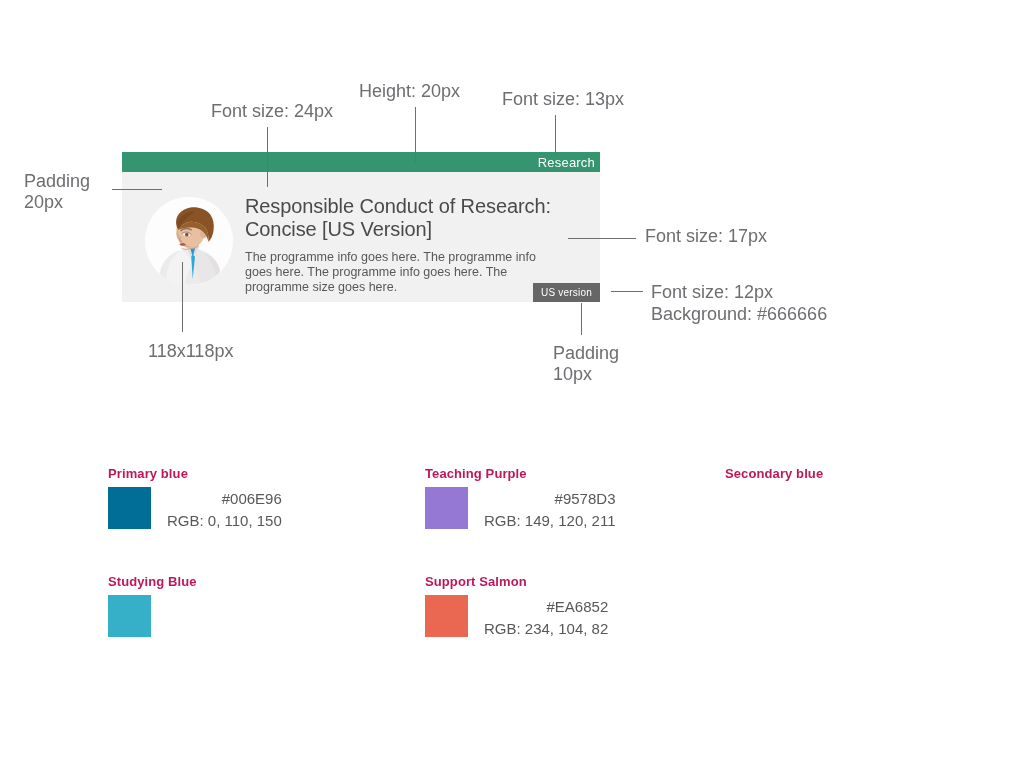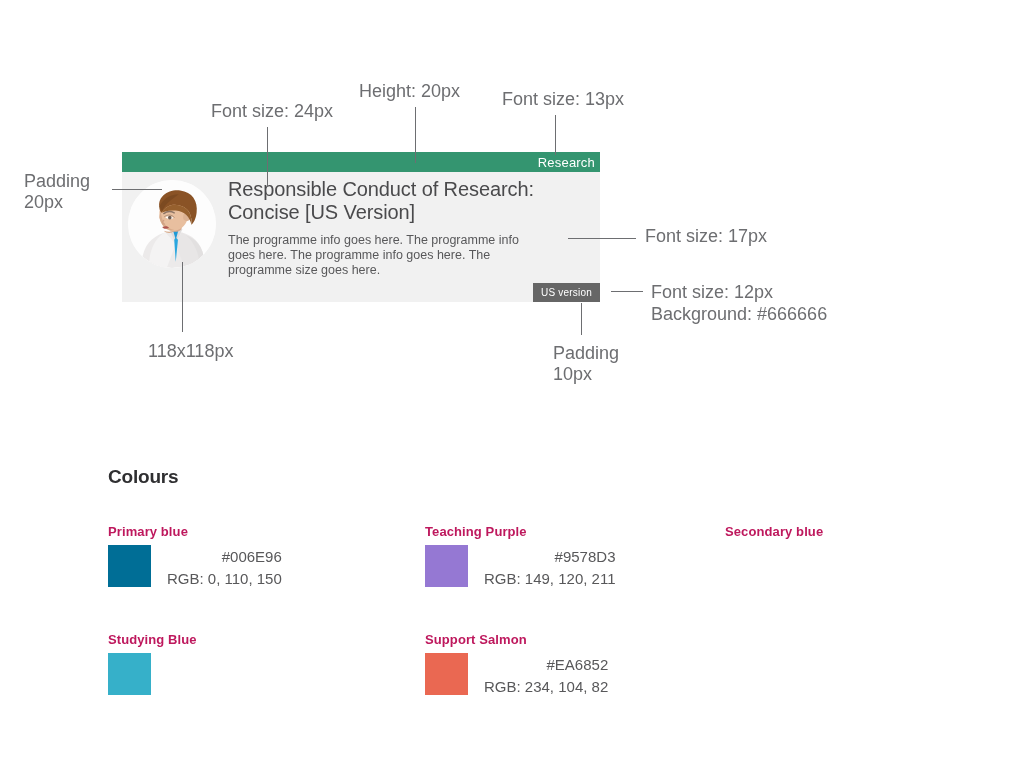--- a/index.html
+++ b/index.html
@@ -59,21 +59,21 @@
     letter-spacing: 0.2px;
   }
   #card-body {
     position: absolute;
     left: 0;
     top: 20px;
     width: 100%;
     height: 130px;
     background: #f1f1f1;
     box-sizing: border-box;
-    padding: 6px;
+    padding: 23px;
     display: flex;
     align-items: flex-start;
   }
   #card-avatar {
     width: 88px;
     height: 88px;
     flex: 0 0 88px;
     border-radius: 50%;
     overflow: hidden;
     background: #fdfdfd;
@@ -254,21 +254,20 @@
 <div class="leader h" style="left:611px; top:291px; width:32px;"></div>
 
 <div class="anno" style="left:148px; top:341px;">118x118px</div>
 <div class="leader v" style="left:182px; top:262px; height:70px;"></div>
 
 <div class="anno" style="left:553px; top:343px;">Padding
 10px</div>
 <div class="leader v" style="left:581px; top:303px; height:32px;"></div>
 
 <div id="colours-section">
-  <h1 id="colours-heading">Colours</h1>
 
   <div class="colour-grid">
 
     <div class="swatch-block">
       <div class="swatch-name">Primary blue</div>
       <div class="swatch-row">
         <div class="swatch-chip" style="background:#006E96;"></div>
         <div class="swatch-values">
           <span class="hex">#006E96</span>
           <span class="rgb">RGB: 0, 110, 150</span>

